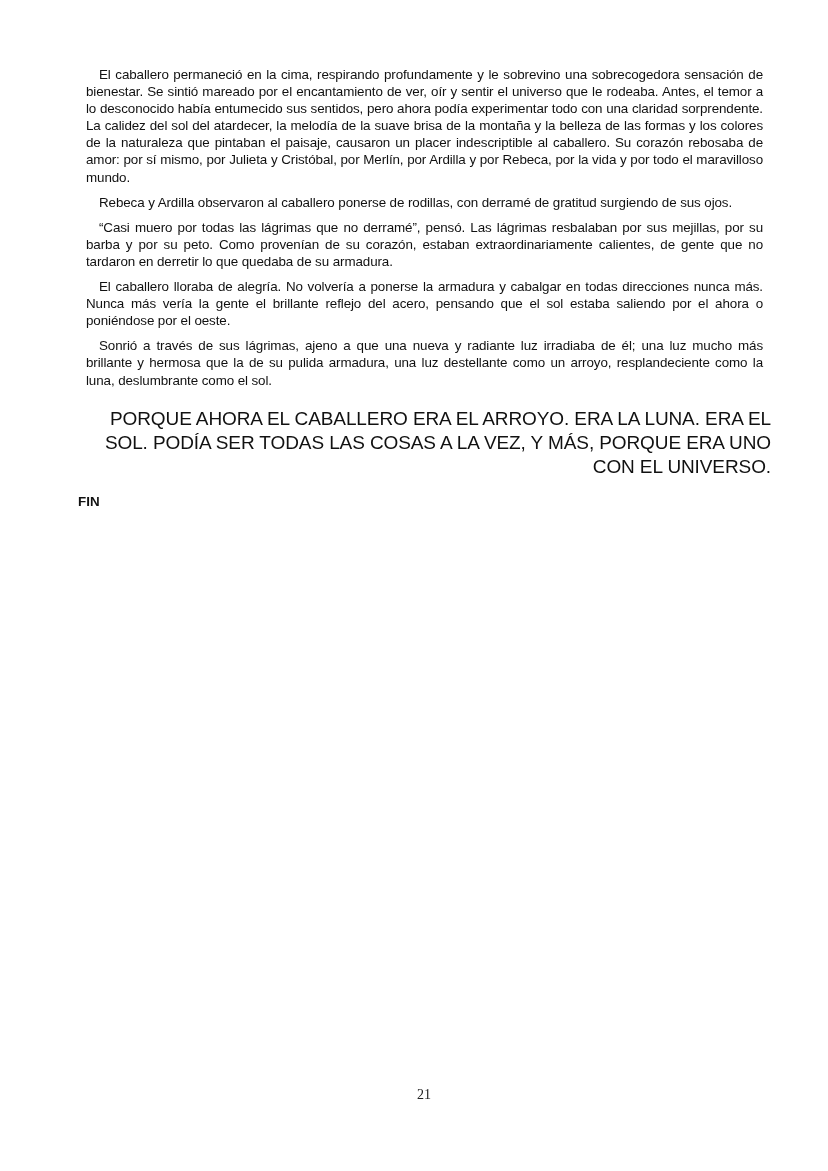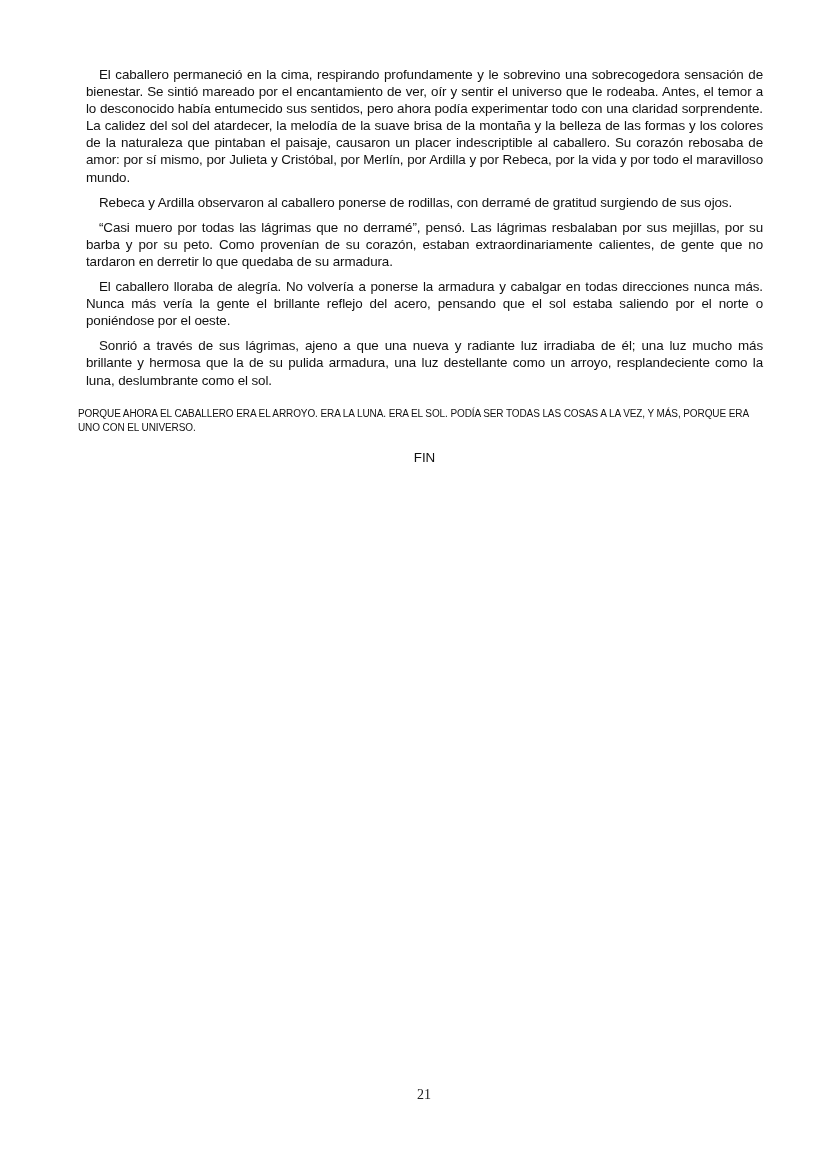--- a/index.html
+++ b/index.html
@@ -24,32 +24,32 @@
     .para {
       margin: 8px;
       font-size: 13.4px;
       line-height: 17.1px;
       text-align: justify;
       text-indent: 13px;
       letter-spacing: -0.1px;
     }
     .closing {
       margin: 18px 0 0 0;
-      font-size: 10px;
-      line-height: 14px;
-      text-align: left;
+      font-size: 19px;
+      line-height: 24px;
+      text-align: right;
       letter-spacing: -0.1px;
     }
     .closing-line {
       display: block;
     }
     .fin {
       margin: 14px 0 0 0;
-      text-align: center;
-      font-weight: normal;
+      text-align: left;
+      font-weight: bold;
       font-size: 13.4px;
       line-height: 17px;
     }
     .page-number {
       position: absolute;
       left: 0;
       width: 848px;
       top: 1087px;
       text-align: center;
       font-family: "Liberation Serif", serif;
@@ -57,21 +57,21 @@
       color: #222222;
     }
   </style>
 </head>
 <body>
 
 <div class="page">
   <p class="para">El caballero permaneció en la cima, respirando profundamente y le sobrevino una sobrecogedora sensación de bienestar. Se sintió mareado por el encantamiento de ver, oír y sentir el universo que le rodeaba. Antes, el temor a lo desconocido había entumecido sus sentidos, pero ahora podía experimentar todo con una claridad sorprendente. La calidez del sol del atardecer, la melodía de la suave brisa de la montaña y la belleza de las formas y los colores de la naturaleza que pintaban el paisaje, causaron un placer indescriptible al caballero. Su corazón rebosaba de amor: por sí mismo, por Julieta y Cristóbal, por Merlín, por Ardilla y por Rebeca, por la vida y por todo el maravilloso mundo.</p>
   <p class="para">Rebeca y Ardilla observaron al caballero ponerse de rodillas, con derramé de gratitud surgiendo de sus ojos.</p>
   <p class="para">“Casi muero por todas las lágrimas que no derramé”, pensó. Las lágrimas resbalaban por sus mejillas, por su barba y por su peto. Como provenían de su corazón, estaban extraordinariamente calientes, de gente que no tardaron en derretir lo que quedaba de su armadura.</p>
-  <p class="para">El caballero lloraba de alegría. No volvería a ponerse la armadura y cabalgar en todas direcciones nunca más. Nunca más vería la gente el brillante reflejo del acero, pensando que el sol estaba saliendo por el norte o poniéndose por el oeste.</p>
+  <p class="para">El caballero lloraba de alegría. No volvería a ponerse la armadura y cabalgar en todas direcciones nunca más. Nunca más vería la gente el brillante reflejo del acero, pensando que el sol estaba saliendo por el ahora o poniéndose por el oeste.</p>
   <p class="para">Sonrió a través de sus lágrimas, ajeno a que una nueva y radiante luz irradiaba de él; una luz mucho más brillante y hermosa que la de su pulida armadura, una luz destellante como un arroyo, resplandeciente como la luna, deslumbrante como el sol.</p>
 
   <div class="closing">
     <span class="closing-line">PORQUE AHORA EL CABALLERO ERA EL ARROYO. ERA LA LUNA. ERA EL SOL. PODÍA SER TODAS LAS COSAS A LA VEZ, Y MÁS, PORQUE ERA UNO CON EL UNIVERSO.</span>
   </div>
 
   <div class="fin">FIN</div>
 </div>
 
 <div class="page-number">21</div>

